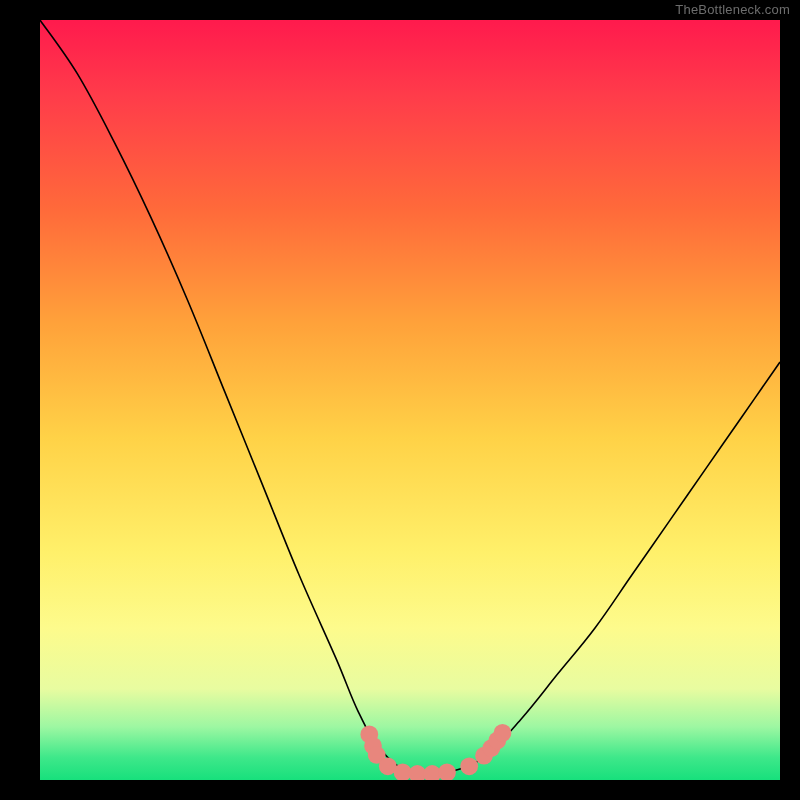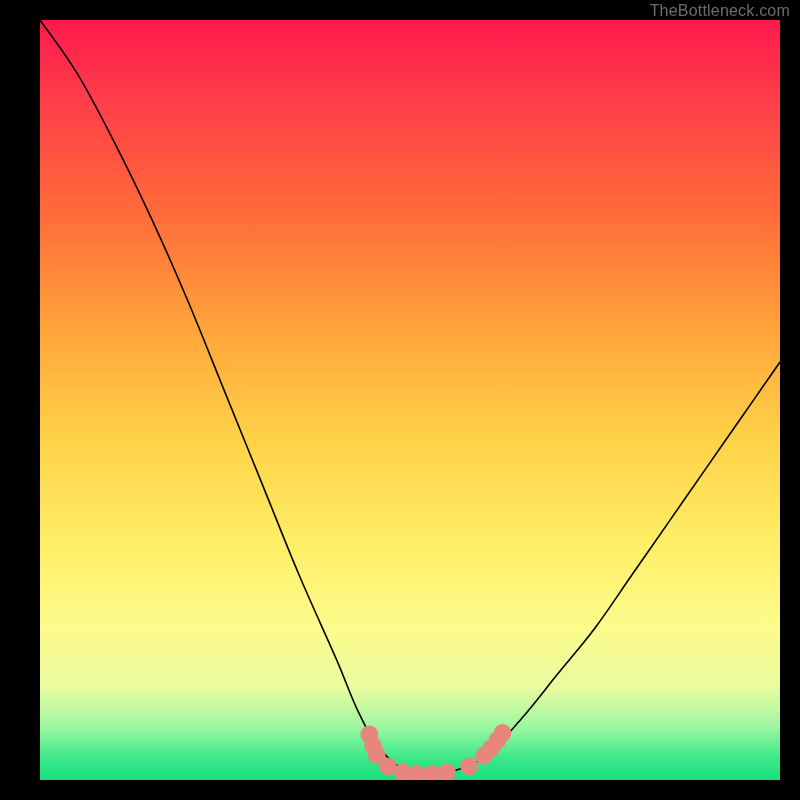--- a/index.html
+++ b/index.html
@@ -36,21 +36,21 @@
       #9df7a2 93%,
       #3fe88a 97%,
       #17e07c 100%
     );
   }
   .watermark {
     position: absolute;
     top: 2px;
     right: 10px;
     font-family: Arial, Helvetica, sans-serif;
-    font-size: 16px;
+    font-size: 13px;
     color: #6d6d6d;
     letter-spacing: 0.2px;
   }
   svg.curve {
     position: absolute;
     left: 0;
     top: 0;
     width: 740px;
     height: 760px;
   }

